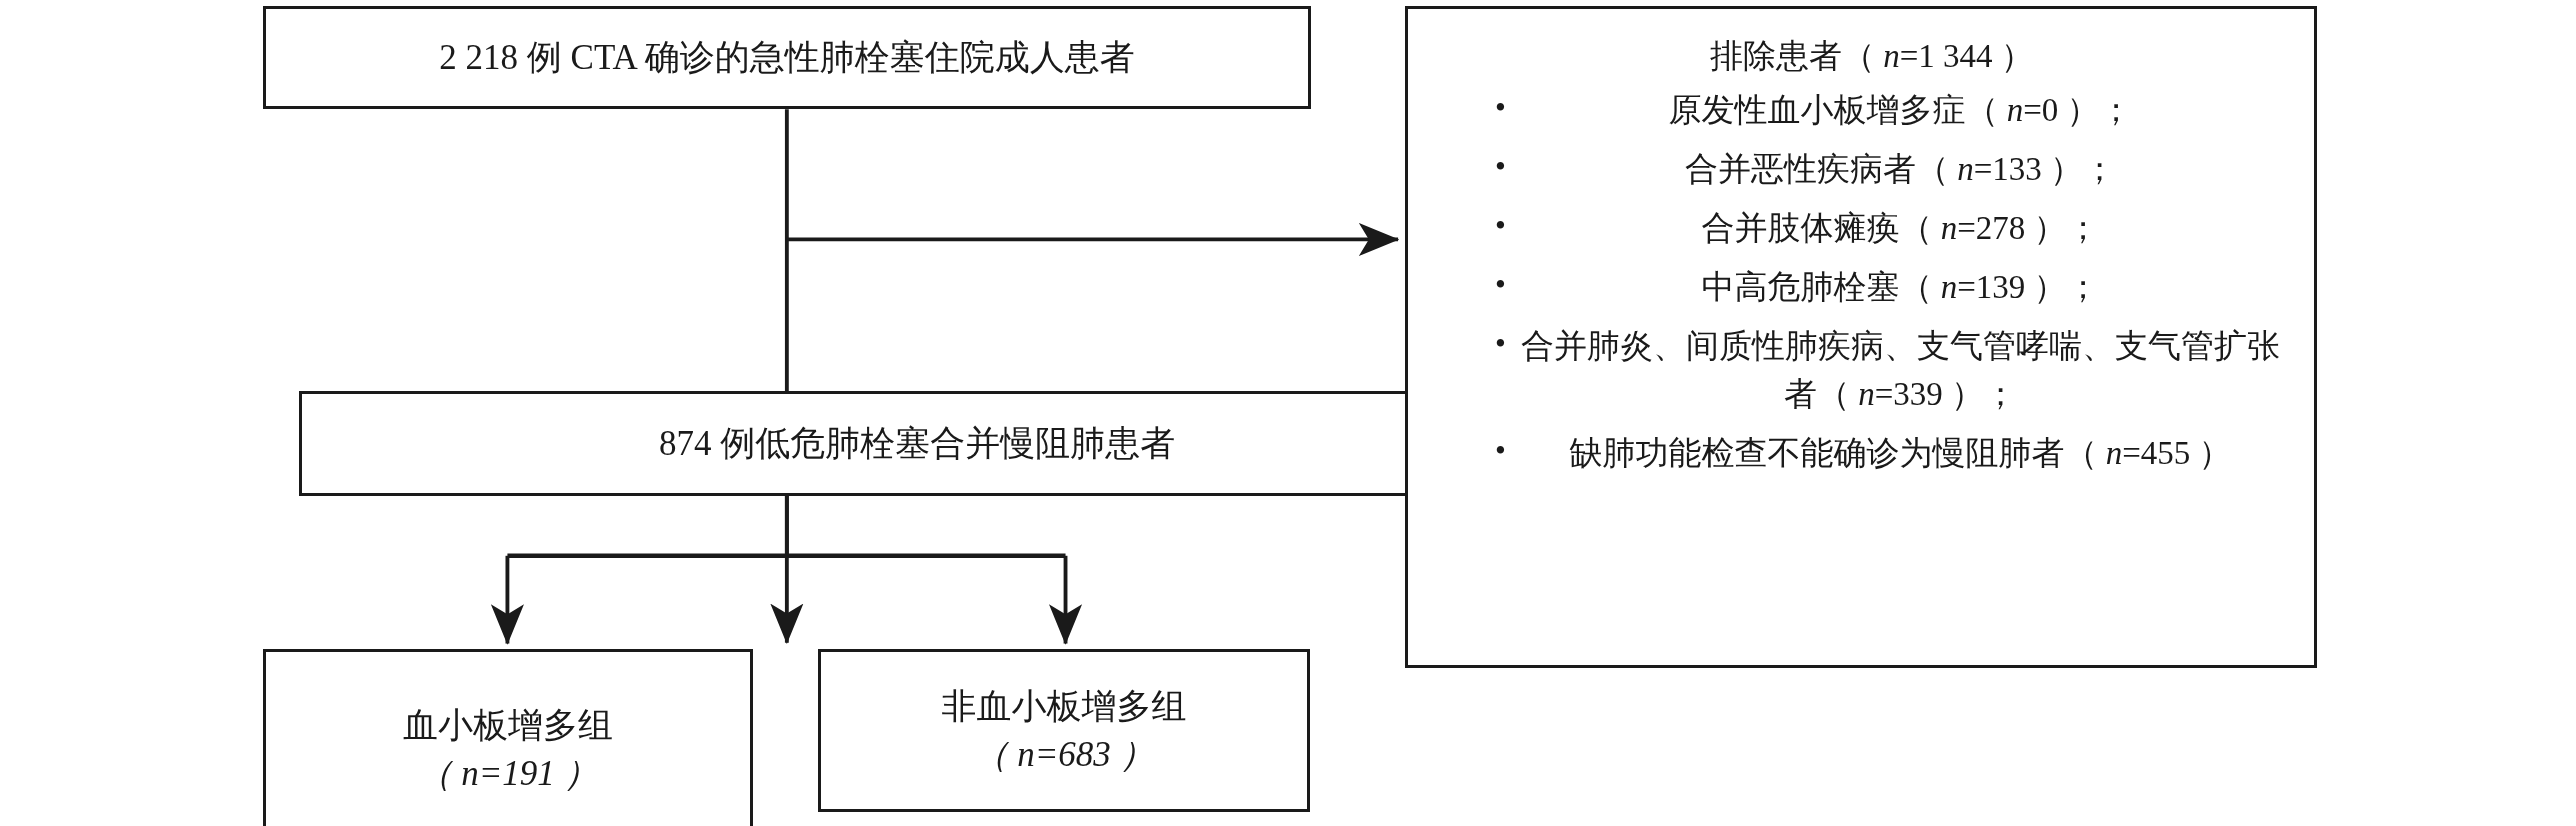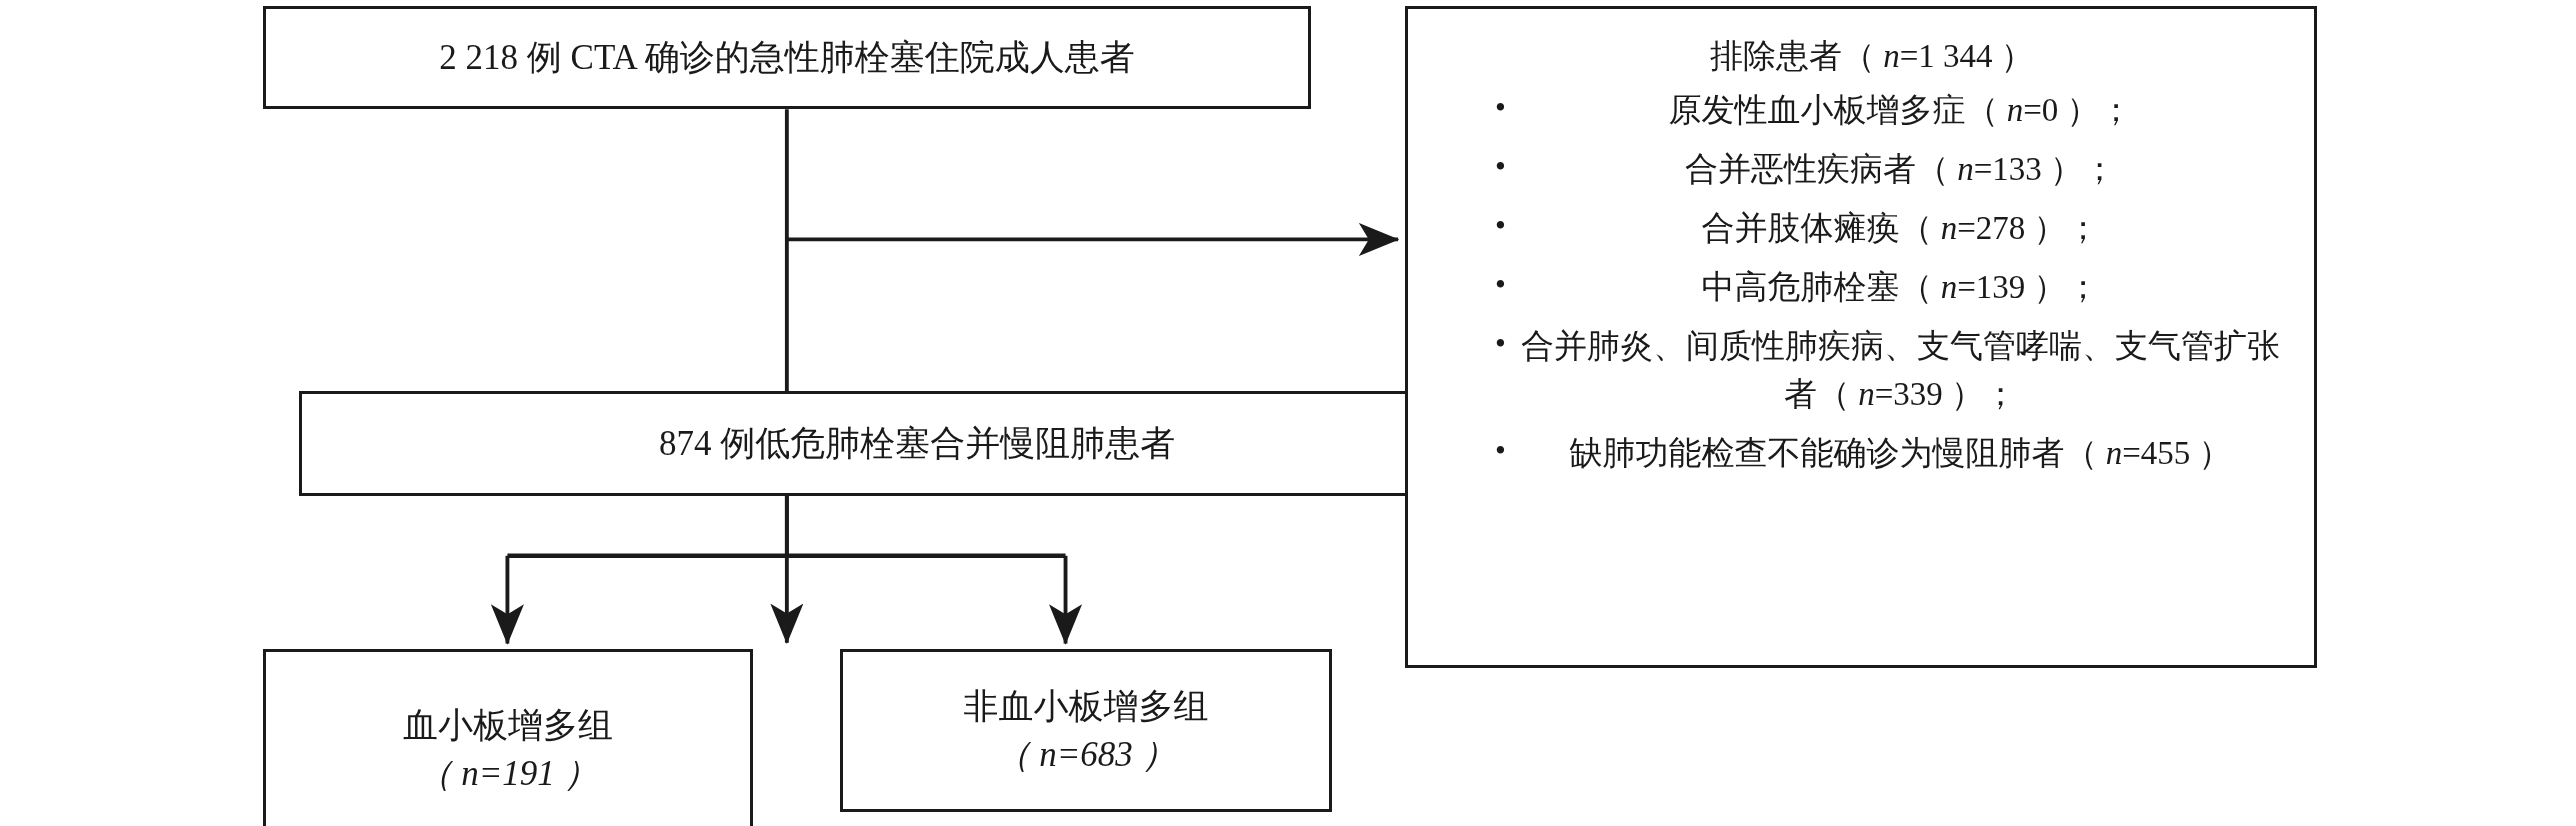--- a/index.html
+++ b/index.html
@@ -55,21 +55,21 @@
     margin-left: 36px;
   }
   #box-group-thrombocytosis {
     left: 263px;
     top: 649px;
     width: 490px;
     height: 201px;
     font-size: 35px;
   }
   #box-group-non-thrombocytosis {
-    left: 840px;
+    left: 818px;
     top: 649px;
     width: 492px;
     height: 163px;
     font-size: 35px;
   }
   #box-excluded {
     left: 1405px;
     top: 6.2px;
     width: 912px;
     height: 662px;

